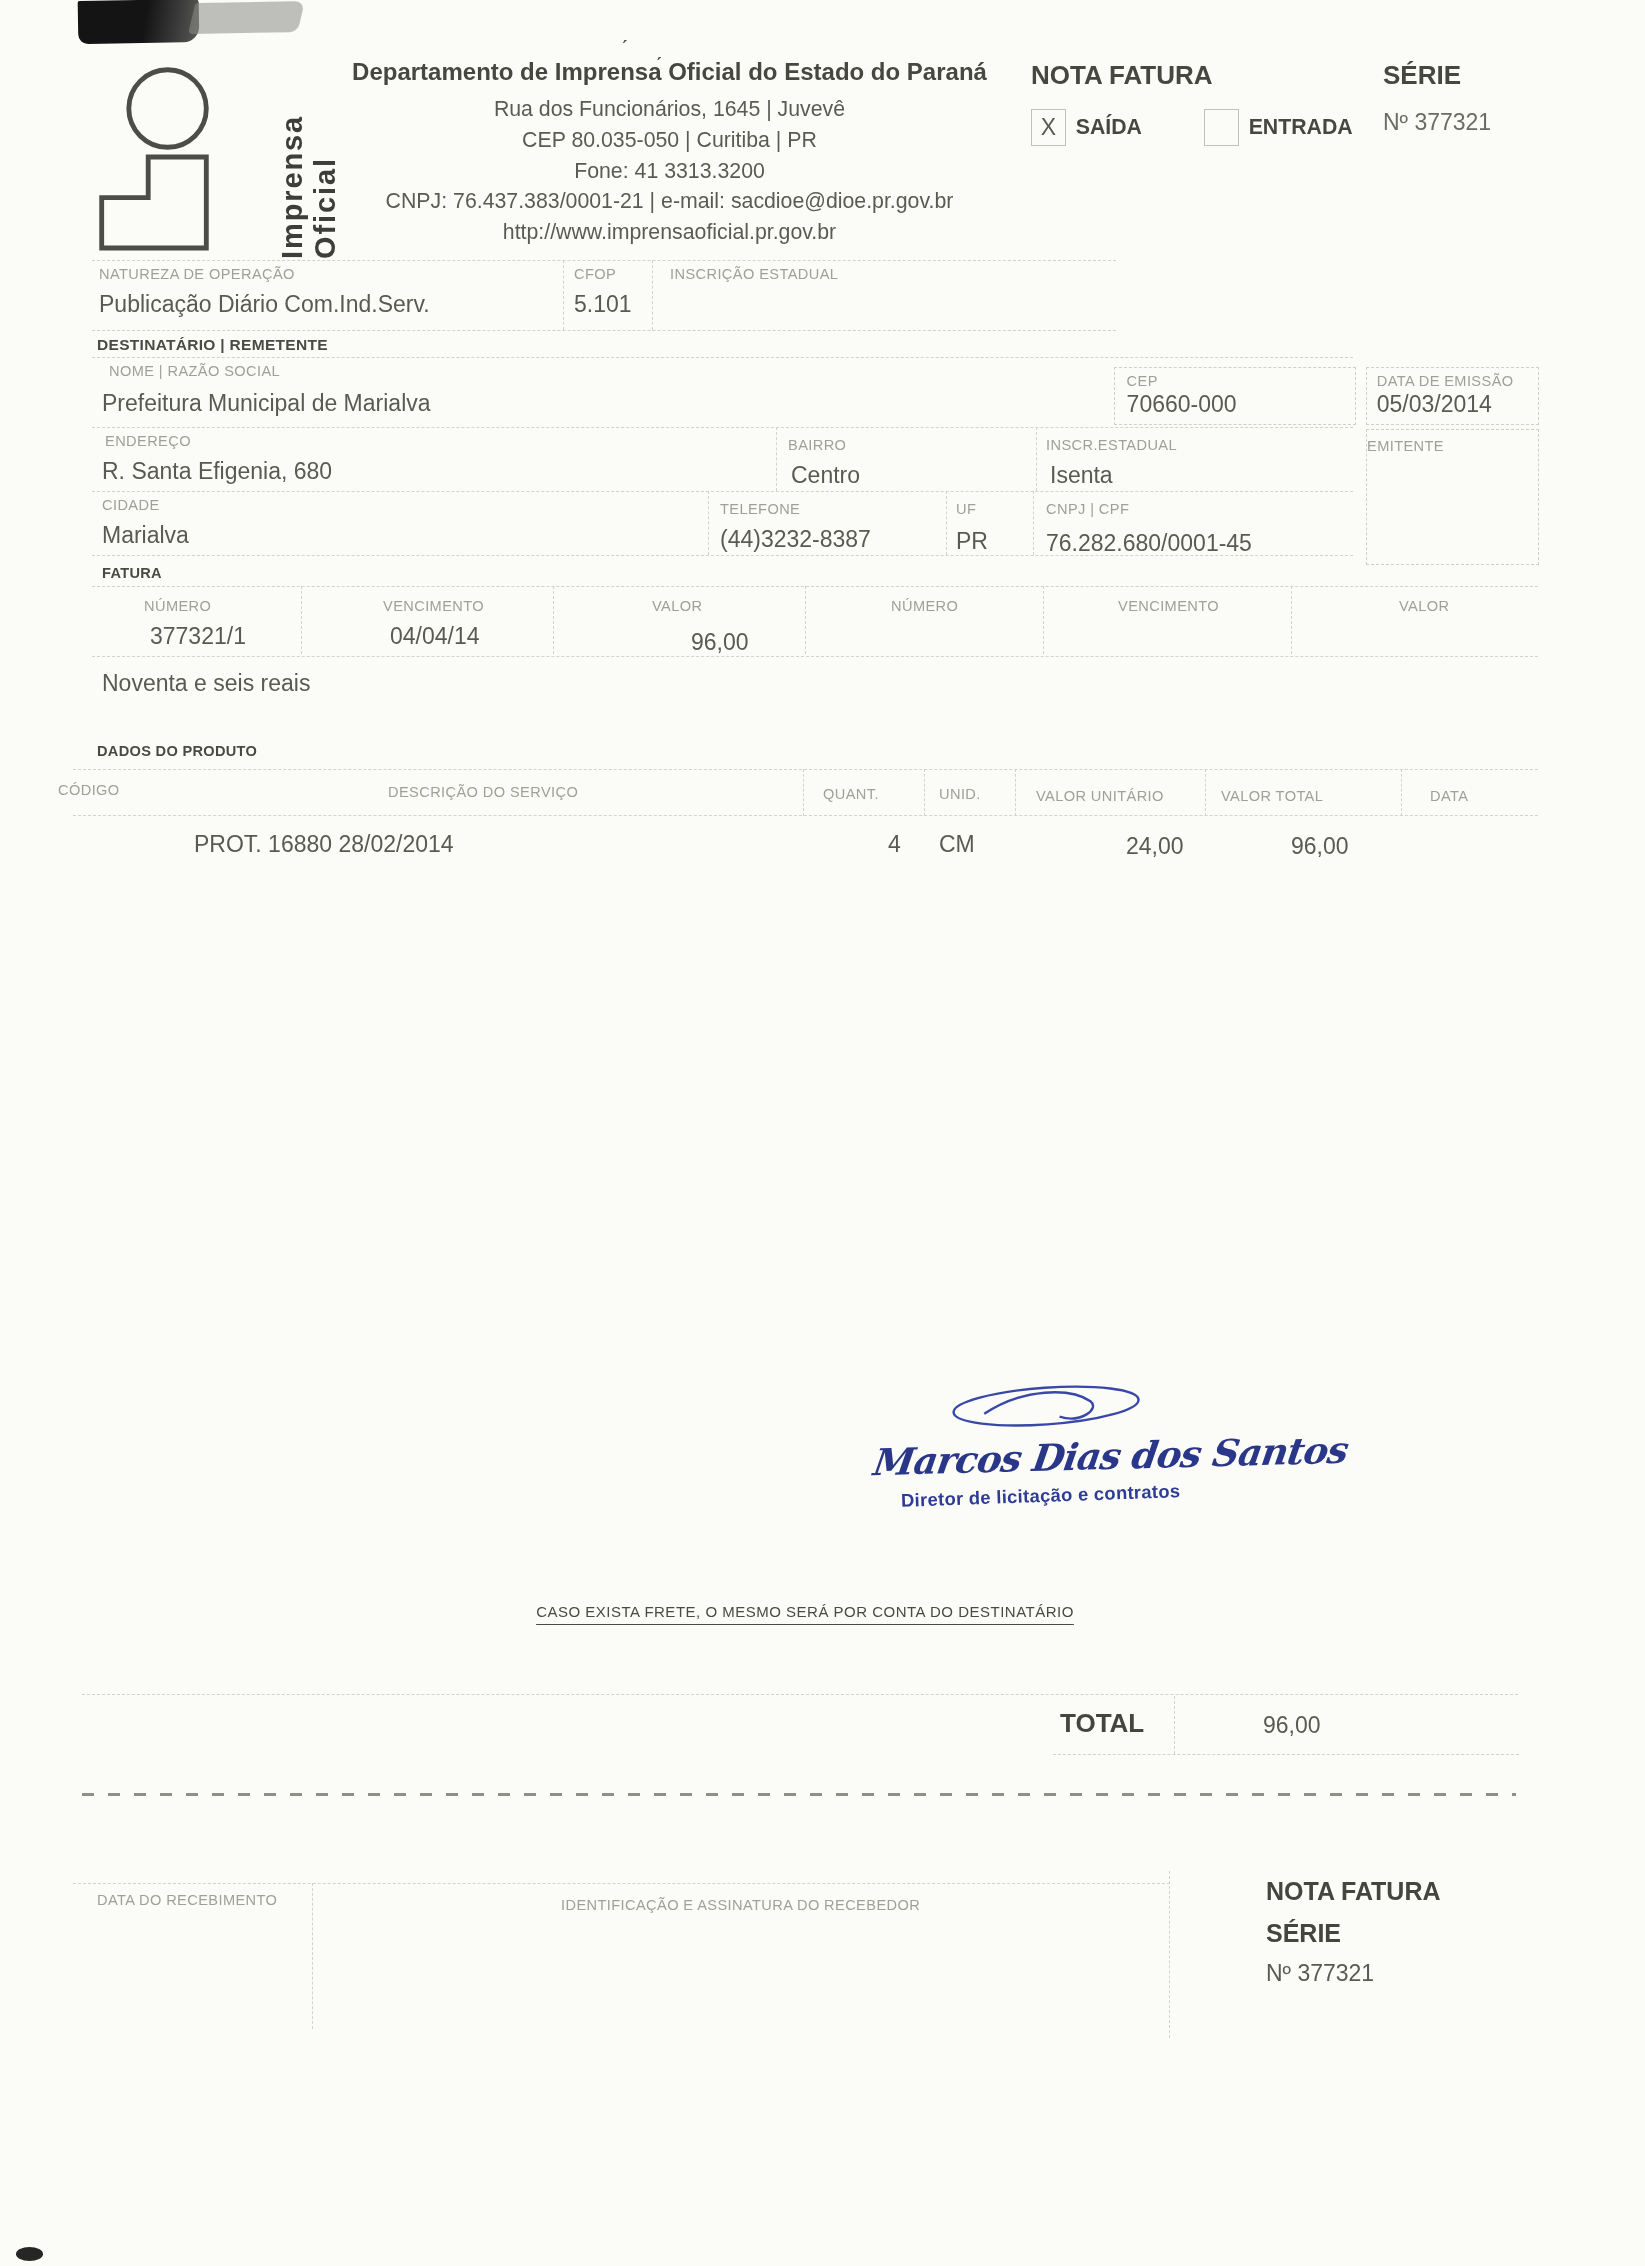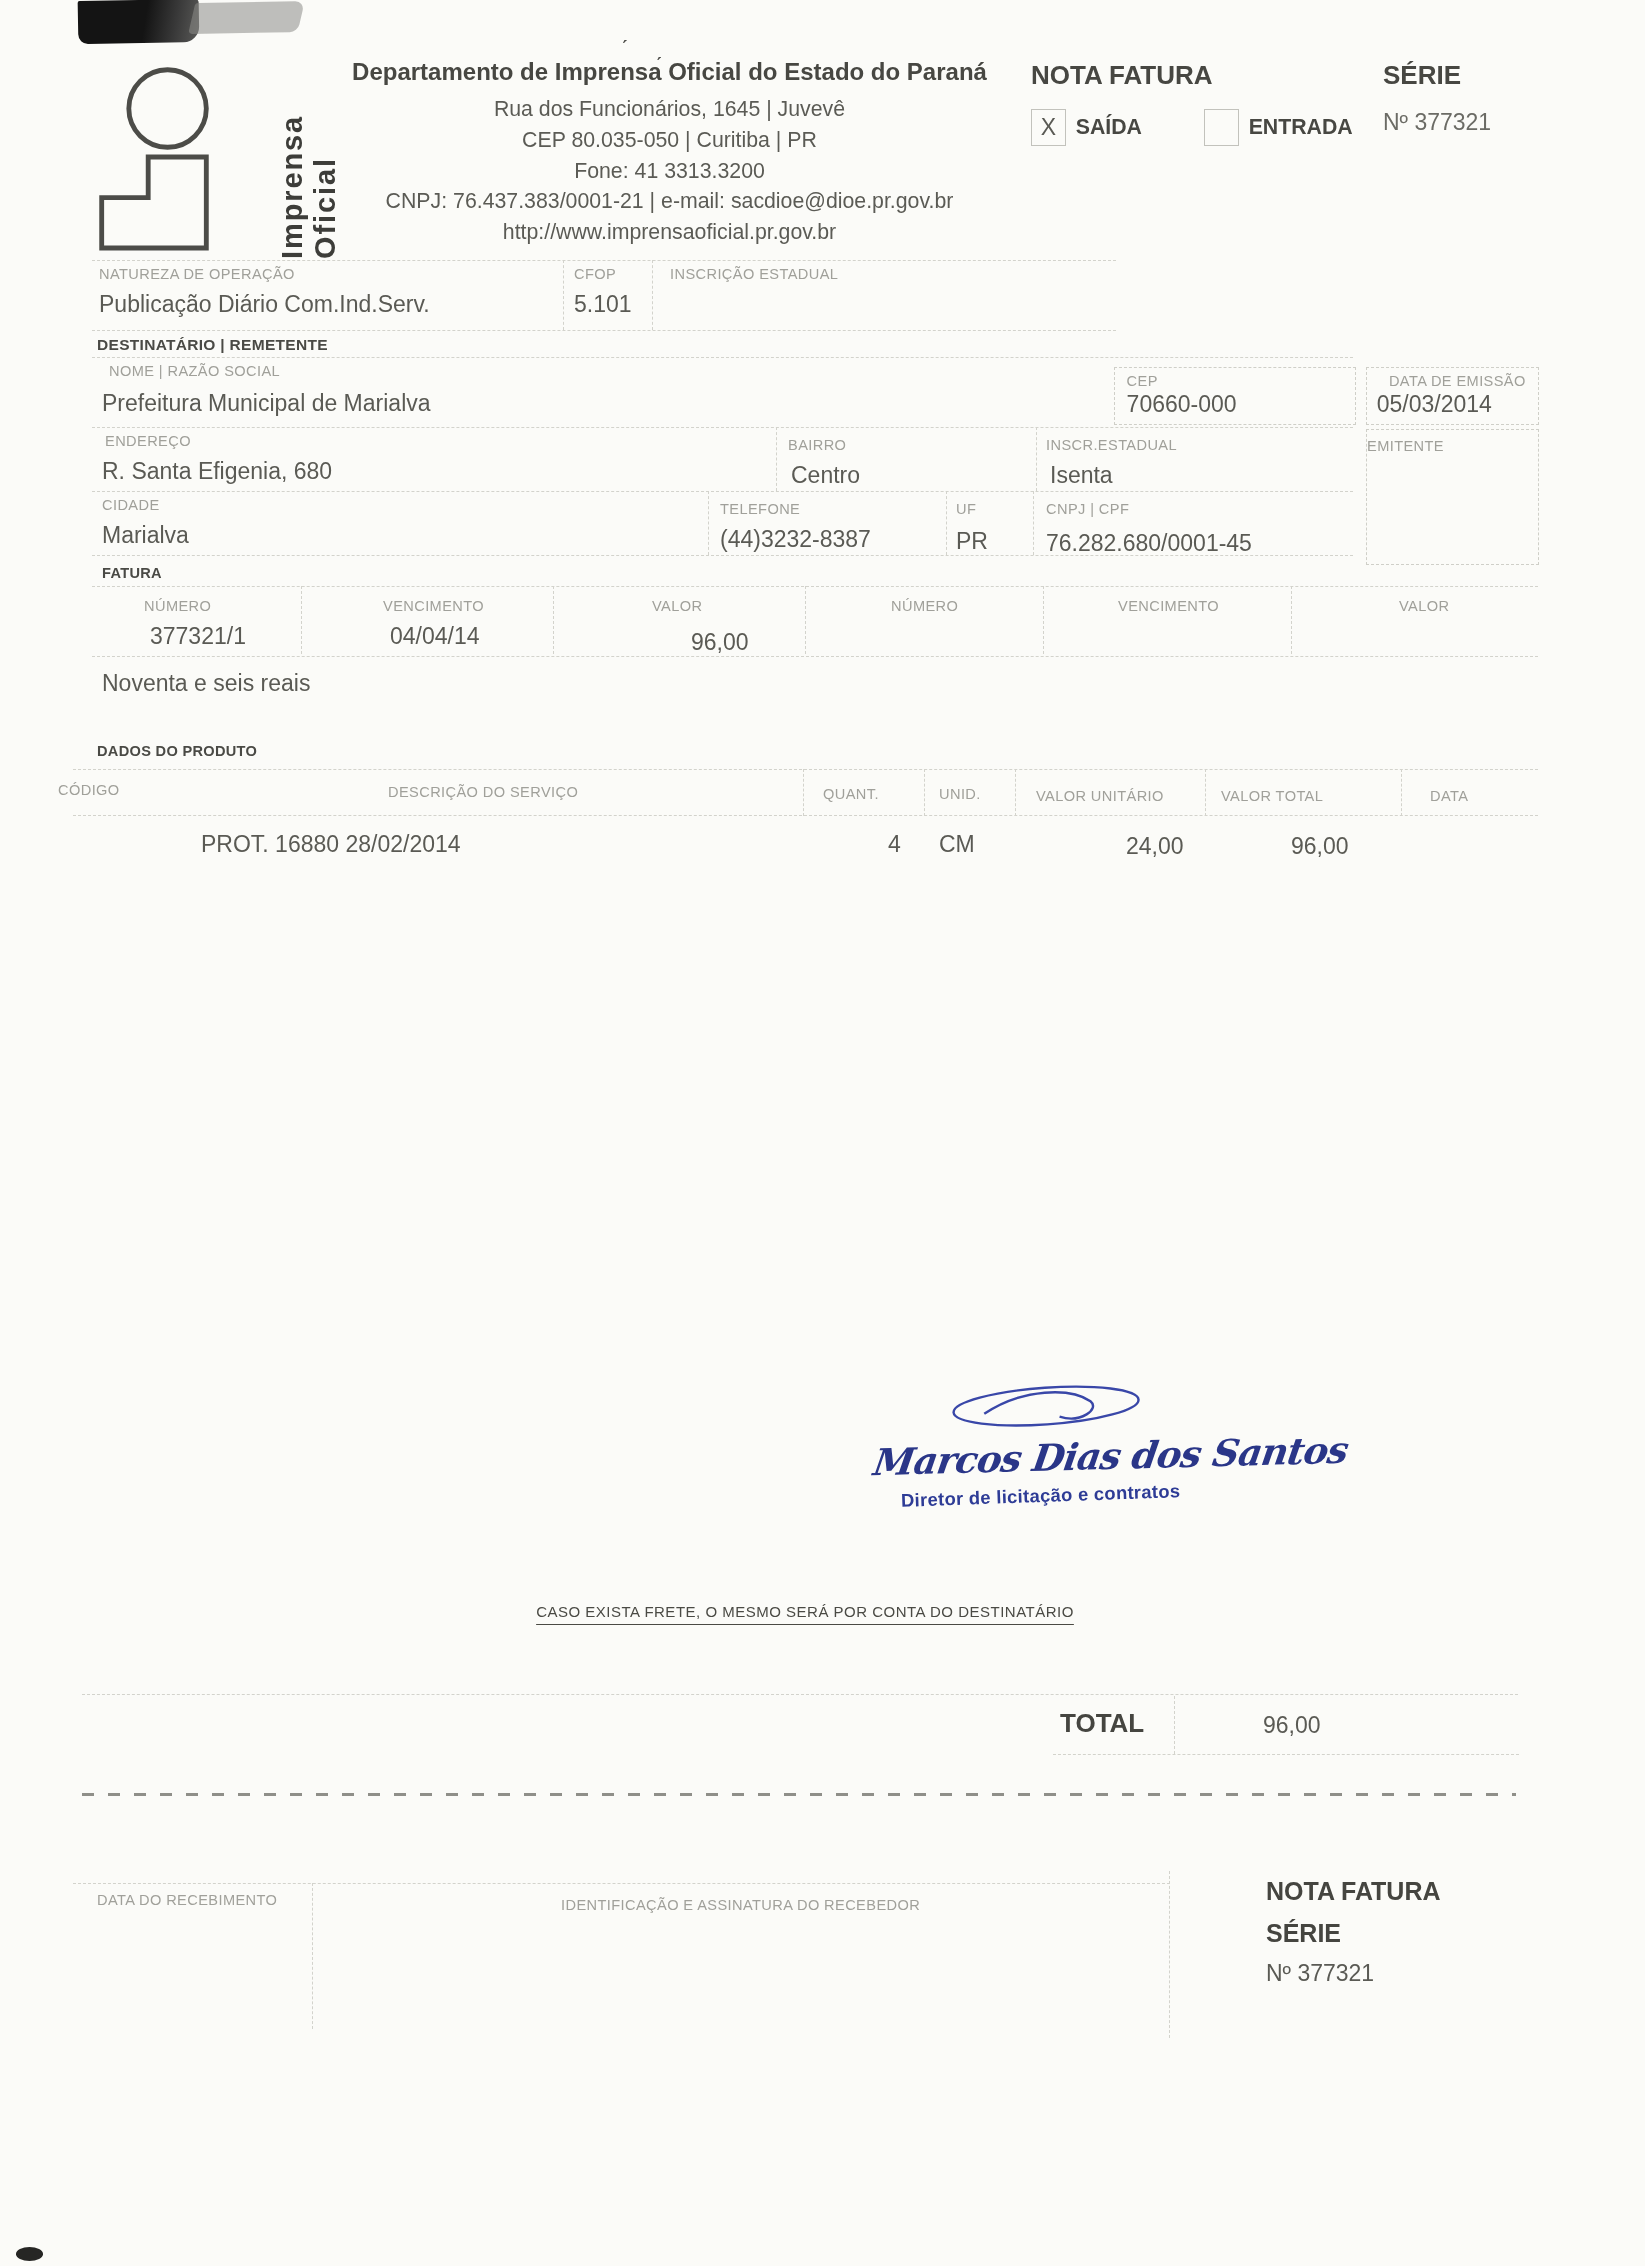--- a/index.html
+++ b/index.html
@@ -150,21 +150,21 @@
 
   <div class="abs hd" style="left:92px;top:357px;width:1261px;"></div>
   <div class="abs lbl" style="left:109px;top:363px;">NOME | RAZÃO SOCIAL</div>
   <div class="abs val" style="left:102px;top:390px;">Prefeitura Municipal de Marialva</div>
 
   <div class="abs box-d" style="left:1114px;top:367px;width:240px;height:56px;">
     <div class="lbl" style="margin:4.9px 0 0 11.6px;">CEP</div>
     <div class="val" style="margin:1.9px 0 0 11.6px;">70660-000</div>
   </div>
   <div class="abs box-d" style="left:1366px;top:367px;width:171px;height:56px;">
-    <div class="lbl" style="margin:4.9px 0 0 9.7px;text-align:center;">DATA DE EMISSÃO</div>
+    <div class="lbl" style="margin:4.9px 0 0 9.7px;">DATA DE EMISSÃO</div>
     <div class="val" style="margin:1.9px 0 0 9.7px;">05/03/2014</div>
   </div>
   <div class="abs box-d" style="left:1366px;top:429px;width:171px;height:134px;">
     <div class="lbl" style="margin:7.8px 0 0 0;text-align:left;">EMITENTE</div>
   </div>
 
   <div class="abs hd" style="left:92px;top:427px;width:1261px;"></div>
   <div class="abs hd" style="left:92px;top:491px;width:1261px;"></div>
   <div class="abs vd" style="left:776px;top:427px;height:64px;"></div>
   <div class="abs vd" style="left:1036px;top:427px;height:64px;"></div>
@@ -226,21 +226,21 @@
 
   <div class="abs lbl" style="left:58px;top:782px;">CÓDIGO</div>
   <div class="abs lbl" style="left:388px;top:784px;">DESCRIÇÃO DO SERVIÇO</div>
   <div class="abs lbl" style="left:823px;top:786px;">QUANT.</div>
   <div class="abs lbl" style="left:939px;top:786px;">UNID.</div>
   <div class="abs lbl" style="left:1036px;top:788px;">VALOR UNITÁRIO</div>
   <div class="abs lbl" style="left:1221px;top:788px;">VALOR TOTAL</div>
   <div class="abs lbl" style="left:1430px;top:788px;">DATA</div>
 
   <div class="abs val" style="left:97px;top:831px;"></div>
-  <div class="abs val" style="left:194px;top:831px;margin-left:7px;">PROT. 16880 28/02/2014</div>
+  <div class="abs val" style="left:194px;top:831px;">PROT. 16880 28/02/2014</div>
   <div class="abs val" style="left:888px;top:831px;">4</div>
   <div class="abs val" style="left:939px;top:831px;">CM</div>
   <div class="abs val" style="left:1126px;top:833px;">24,00</div>
   <div class="abs val" style="left:1291px;top:833px;">96,00</div>
   <div class="abs val" style="left:1456px;top:833px;"></div>
 
   <div class="abs sig-flourish">
     <svg width="209" height="56" viewBox="0 0 215 58">
       <ellipse cx="106" cy="27" rx="96" ry="19" fill="none" stroke="#3947a8" stroke-width="2.5" transform="rotate(-4 106 27)"></ellipse>
       <path d="M42 35 C82 8, 132 8, 152 22 C162 30, 142 45, 120 38" fill="none" stroke="#3947a8" stroke-width="2.5"></path>

